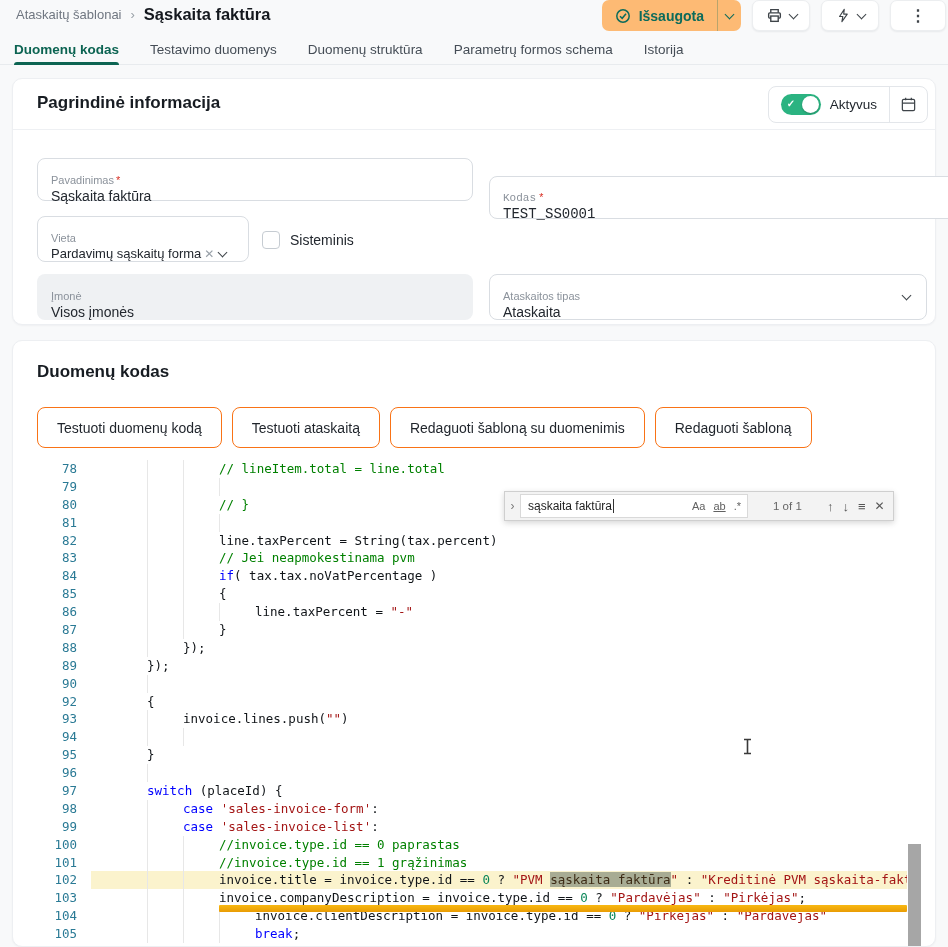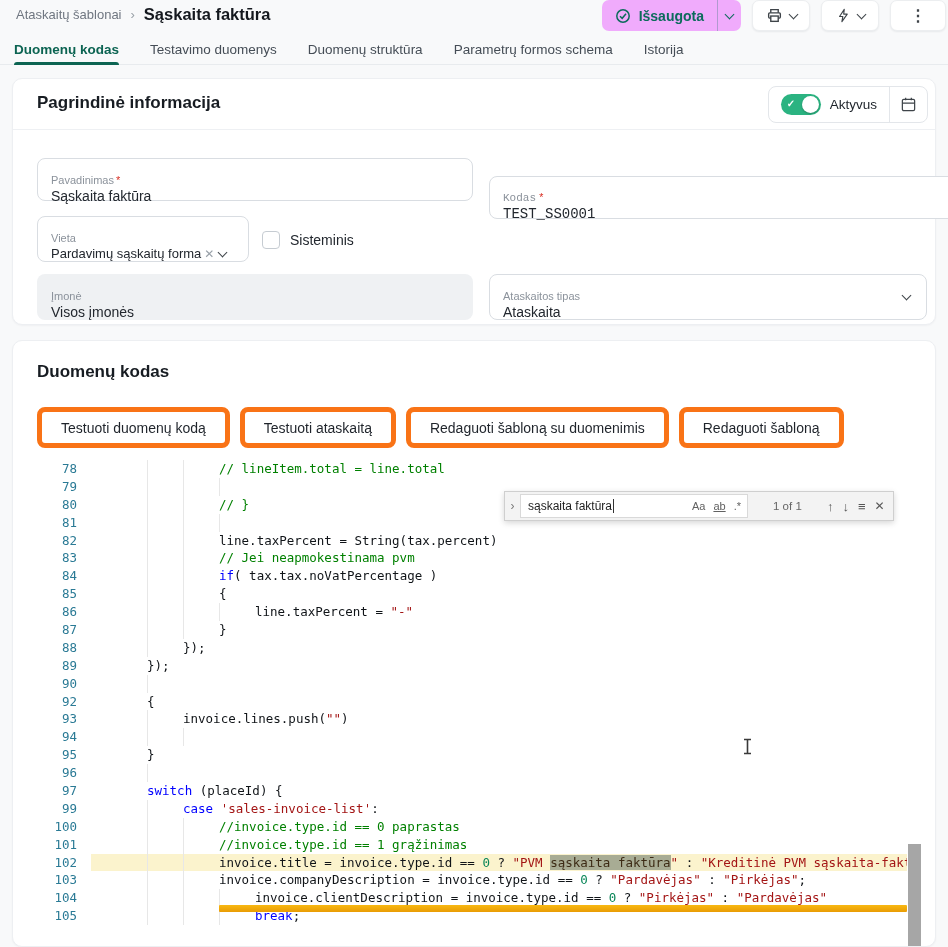--- a/index.html
+++ b/index.html
@@ -7,21 +7,21 @@
   body { position:relative; overflow:hidden; background:#f8f9fa; font-family:"Liberation Sans",sans-serif; color:#22272e; }
 
   
   .topbar { position:absolute; top:0; left:0; width:100%; height:34px; }
   .breadcrumb { position:absolute; left:16px; top:5px; display:flex; align-items:center; gap:9px; }
   .bc-parent { font-size:13px; color:#6f7680; cursor:pointer; }
   .bc-sep { font-size:13px; color:#9aa1a8; }
   .bc-current { font-size:16.5px; font-weight:700; color:#14181e; }
 
   .top-actions { position:absolute; top:0; right:2px; display:flex; gap:11px; }
-  .btn-saved { display:flex; height:31px; background:#f0abfc; border-radius:7px; overflow:hidden; color:#0c6b5b; cursor:pointer; }
+  .btn-saved { display:flex; height:31px; background:#fdba74; border-radius:7px; overflow:hidden; color:#0c6b5b; cursor:pointer; }
   .saved-main { display:flex; align-items:center; gap:8px; padding:0 13px; font-size:14px; font-weight:700; }
   .saved-chev { display:flex; align-items:center; justify-content:center; width:24px; border-left:1px solid rgba(12,107,91,.28); }
   .saved-chev .chev { border-color:#0c6b5b; }
   .icon-btn { display:flex; align-items:center; justify-content:center; gap:7px; width:58px; height:31px; background:#fff; border:1px solid #eceef0; border-radius:7px; box-shadow:0 1px 2px rgba(16,24,40,.07); cursor:pointer; }
   .icon-btn.kebab { width:56px; }
   .kebab-glyph { font-size:16px; font-weight:700; color:#3e4449; line-height:1; }
 
   .chev { display:inline-block; width:7px; height:7px; border-right:1.6px solid #3e4449; border-bottom:1.6px solid #3e4449; transform:rotate(45deg); margin-top:-3px; }
 
   
@@ -59,21 +59,21 @@
   .f-company { left:24px; top:195px; width:436px; height:46px; background:#eff1f3; border-color:transparent; }
   .f-type { left:476px; top:195px; width:438px; height:46px; }
   .f-type .chev { position:absolute; right:16px; top:20px; }
 
   .checkbox-row { position:absolute; left:249px; top:152px; display:flex; align-items:center; gap:10px; }
   .checkbox { width:18px; height:18px; border:1.5px solid #c6ccd2; border-radius:4px; background:#fff; cursor:pointer; }
   .cb-label { font-size:14px; color:#22272e; }
 
   
   .btn-row { position:absolute; left:24px; top:66px; display:flex; gap:10px; }
-  .obtn { height:41px; padding:0 19px; display:flex; align-items:center; background:#fff; border:5px solid #f97316; border-radius:8px; font-size:14px; color:#1f242b; cursor:pointer; white-space:nowrap; }
+  .obtn { height:41px; padding:0 19px; display:flex; align-items:center; background:#fff; border:1px solid #f97316; border-radius:8px; font-size:14px; color:#1f242b; cursor:pointer; white-space:nowrap; }
 
   .editor { position:absolute; left:0; right:0; top:115px; bottom:0; overflow:hidden; font-family:"DejaVu Sans Mono","Liberation Mono",monospace; font-size:12.5px; }
   .code-lines { padding-top:4px; }
   .crow { display:flex; height:17.9px; line-height:17.9px; white-space:pre; }
   .ln { flex:0 0 78px; padding-right:14px; text-align:right; color:#2a7a95; }
   .cl { flex:0 0 816px; width:816px; overflow:hidden; position:relative; }
   .hl .cl { background:#fbf3cd; }
   .guide { position:absolute; top:0; bottom:0; width:1px; background:#e7e7e7; }
   .tk-d { color:#101418; }
   .tk-k { color:#0000ff; }
@@ -235,20 +235,21 @@
         <div class="crow"><span class="ln">87</span><span class="cl" style="padding-left: 128px;"><i class="guide" style="left: 56px;"></i><i class="guide" style="left: 92px;"></i><span class="tk-d">}</span></span></div>
         <div class="crow"><span class="ln">88</span><span class="cl" style="padding-left: 92px;"><i class="guide" style="left: 56px;"></i><span class="tk-d">});</span></span></div>
         <div class="crow"><span class="ln">89</span><span class="cl" style="padding-left: 56px;"><span class="tk-d">});</span></span></div>
         <div class="crow"><span class="ln">90</span><span class="cl" style="padding-left: 20px;"><i class="guide" style="left: 56px;"></i></span></div>
         <div class="crow"><span class="ln">92</span><span class="cl" style="padding-left: 56px;"><span class="tk-d">{</span></span></div>
         <div class="crow"><span class="ln">93</span><span class="cl" style="padding-left: 92px;"><i class="guide" style="left: 56px;"></i><span class="tk-d">invoice.lines.push(</span><span class="tk-s">""</span><span class="tk-d">)</span></span></div>
         <div class="crow"><span class="ln">94</span><span class="cl" style="padding-left: 20px;"><i class="guide" style="left: 56px;"></i><i class="guide" style="left: 92px;"></i></span></div>
         <div class="crow"><span class="ln">95</span><span class="cl" style="padding-left: 56px;"><span class="tk-d">}</span></span></div>
         <div class="crow"><span class="ln">96</span><span class="cl" style="padding-left: 20px;"><i class="guide" style="left: 56px;"></i></span></div>
         <div class="crow"><span class="ln">97</span><span class="cl" style="padding-left: 56px;"><span class="tk-k">switch</span><span class="tk-d"> (placeId) {</span></span></div>
+        <div class="crow"><span class="ln">98</span><span class="cl" style="padding-left: 92px;"><i class="guide" style="left: 56px;"></i><span class="tk-k">case</span><span class="tk-d"> </span><span class="tk-s">'sales-invoice-form'</span><span class="tk-d">:</span></span></div>
         <div class="crow"><span class="ln">99</span><span class="cl" style="padding-left: 92px;"><i class="guide" style="left: 56px;"></i><span class="tk-k">case</span><span class="tk-d"> </span><span class="tk-s">'sales-invoice-list'</span><span class="tk-d">:</span></span></div>
         <div class="crow"><span class="ln">100</span><span class="cl" style="padding-left: 128px;"><i class="guide" style="left: 56px;"></i><i class="guide" style="left: 92px;"></i><span class="tk-c">//invoice.type.id == 0 paprastas</span></span></div>
         <div class="crow"><span class="ln">101</span><span class="cl" style="padding-left: 128px;"><i class="guide" style="left: 56px;"></i><i class="guide" style="left: 92px;"></i><span class="tk-c">//invoice.type.id == 1 grąžinimas</span></span></div>
         <div class="crow hl"><span class="ln">102</span><span class="cl" style="padding-left: 128px;"><i class="guide" style="left: 56px;"></i><i class="guide" style="left: 92px;"></i><span class="tk-d">invoice.title = invoice.type.id == </span><span class="tk-n">0</span><span class="tk-d"> ? </span><span class="tk-s">"PVM </span><span class="tk-m">sąskaita faktūra</span><span class="tk-s">"</span><span class="tk-d"> : </span><span class="tk-s">"Kreditinė PVM sąskaita-faktūra"</span></span></div>
         <div class="crow"><span class="ln">103</span><span class="cl" style="padding-left: 128px;"><i class="guide" style="left: 56px;"></i><i class="guide" style="left: 92px;"></i><span class="tk-d">invoice.companyDescription = invoice.type.id == </span><span class="tk-n">0</span><span class="tk-d"> ? </span><span class="tk-s">"Pardavėjas"</span><span class="tk-d"> : </span><span class="tk-s">"Pirkėjas"</span><span class="tk-d">;</span></span></div>
         <div class="crow"><span class="ln">104</span><span class="cl" style="padding-left: 164px;"><i class="guide" style="left: 56px;"></i><i class="guide" style="left: 92px;"></i><i class="guide" style="left: 128px;"></i><span class="tk-d">invoice.clientDescription = invoice.type.id == </span><span class="tk-n">0</span><span class="tk-d"> ? </span><span class="tk-s">"Pirkėjas"</span><span class="tk-d"> : </span><span class="tk-s">"Pardavėjas"</span></span></div>
         <div class="crow"><span class="ln">105</span><span class="cl" style="padding-left: 164px;"><i class="guide" style="left: 56px;"></i><i class="guide" style="left: 92px;"></i><i class="guide" style="left: 128px;"></i><span class="tk-k">break</span><span class="tk-d">;</span></span></div>
       </div>
 
     <div class="deco-bar"></div>

